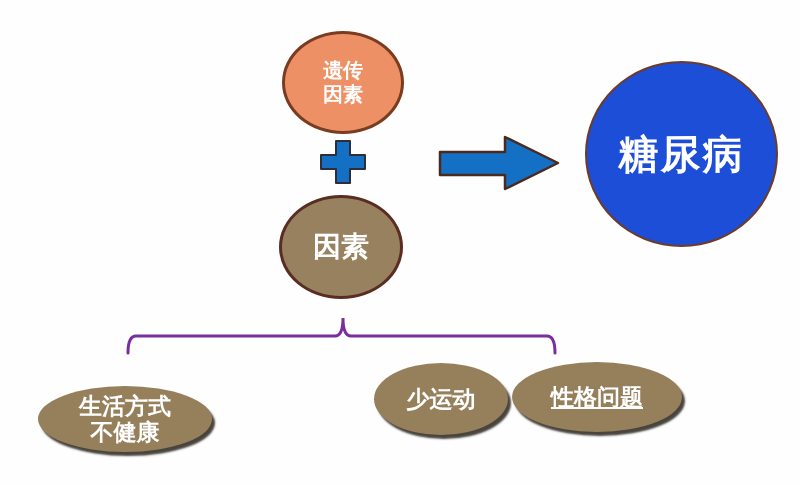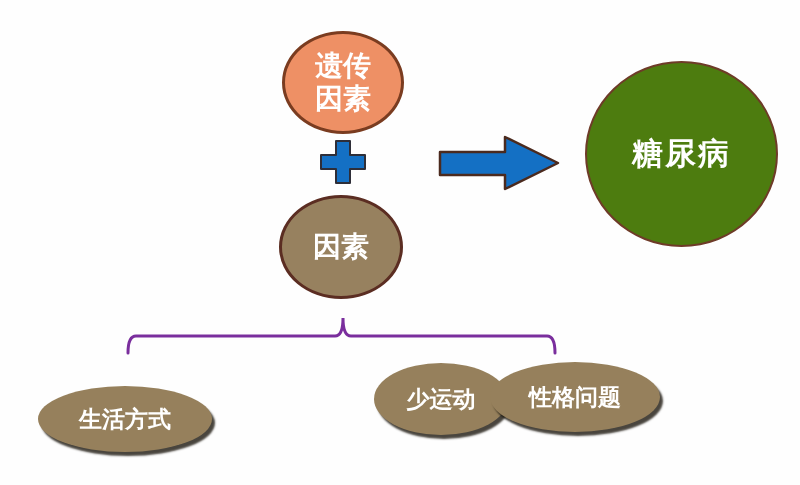--- a/index.html
+++ b/index.html
@@ -9,42 +9,42 @@
   }
   .node{
     position:absolute;display:flex;flex-direction:column;
     align-items:center;justify-content:center;text-align:center;
     color:#fff;font-weight:700;box-sizing:border-box;
   }
   .node span{display:block;}
   .circle-genetic{
     left:282px;top:31px;width:122px;height:103px;border-radius:50%;
     background:#ee9065;border:3px solid #7a3c20;
-    font-size:28px;line-height:1.16;
+    font-size:20px;line-height:1.16;
   }
   .circle-environment{
     left:279px;top:195px;width:124px;height:104px;border-radius:50%;
     background:#97815f;border:3px solid #5b2d22;
     font-size:28px;line-height:1.16;
   }
   .circle-diabetes{
     left:585px;top:61px;width:193px;height:186px;border-radius:50%;
-    background:#4d7c0f;border:2px solid #6e3b28;
-    font-size:31px;letter-spacing:2px;font-family:Liberation Serif, serif;
+    background:#1d4ed8;border:2px solid #6e3b28;
+    font-size:40px;letter-spacing:2px;font-family:Liberation Serif, serif;
   }
   .cause{
     border-radius:50%;
     background:#96805c;
     box-shadow:3px 4px 2px rgba(28,22,14,0.8);
     font-size:23px;line-height:1.15;
   }
   .cause-1{left:38px;top:386px;width:174px;height:66px;}
   .cause-2{left:219px;top:365px;width:154px;height:70px;}
   .cause-3{left:374px;top:363px;width:134px;height:72px;}
-  .cause-4{left:490px;top:362px;width:170px;height:70px;}
+  .cause-4{left:512px;top:362px;width:170px;height:70px;text-decoration:underline;}
   .overlay{position:absolute;left:0;top:0;width:800px;height:485px;pointer-events:none;}
 </style>
 </head>
 <body>
 
 <div class="canvas">
 
   <svg class="overlay" viewBox="0 0 800 485">
 
     <polygon points="336,141 350,141 350,155 365,155 365,169 350,169 350,183 336,183 336,169 321,169 321,155 336,155" fill="#1470c4" stroke="#2e2e38" stroke-width="2" stroke-linejoin="round"></polygon>
@@ -62,20 +62,21 @@
   <div class="node circle-environment">
     <span>因素</span>
   </div>
 
   <div class="node circle-diabetes">
     <span>糖尿病</span>
   </div>
 
   <div class="node cause cause-1">
     <span>生活方式</span>
+    <span>不健康</span>
   </div>
   <div class="node cause cause-3">
     <span>少运动</span>
     <span></span>
   </div>
   <div class="node cause cause-4">
     <span>性格问题</span>
     <span></span>
   </div>
 

